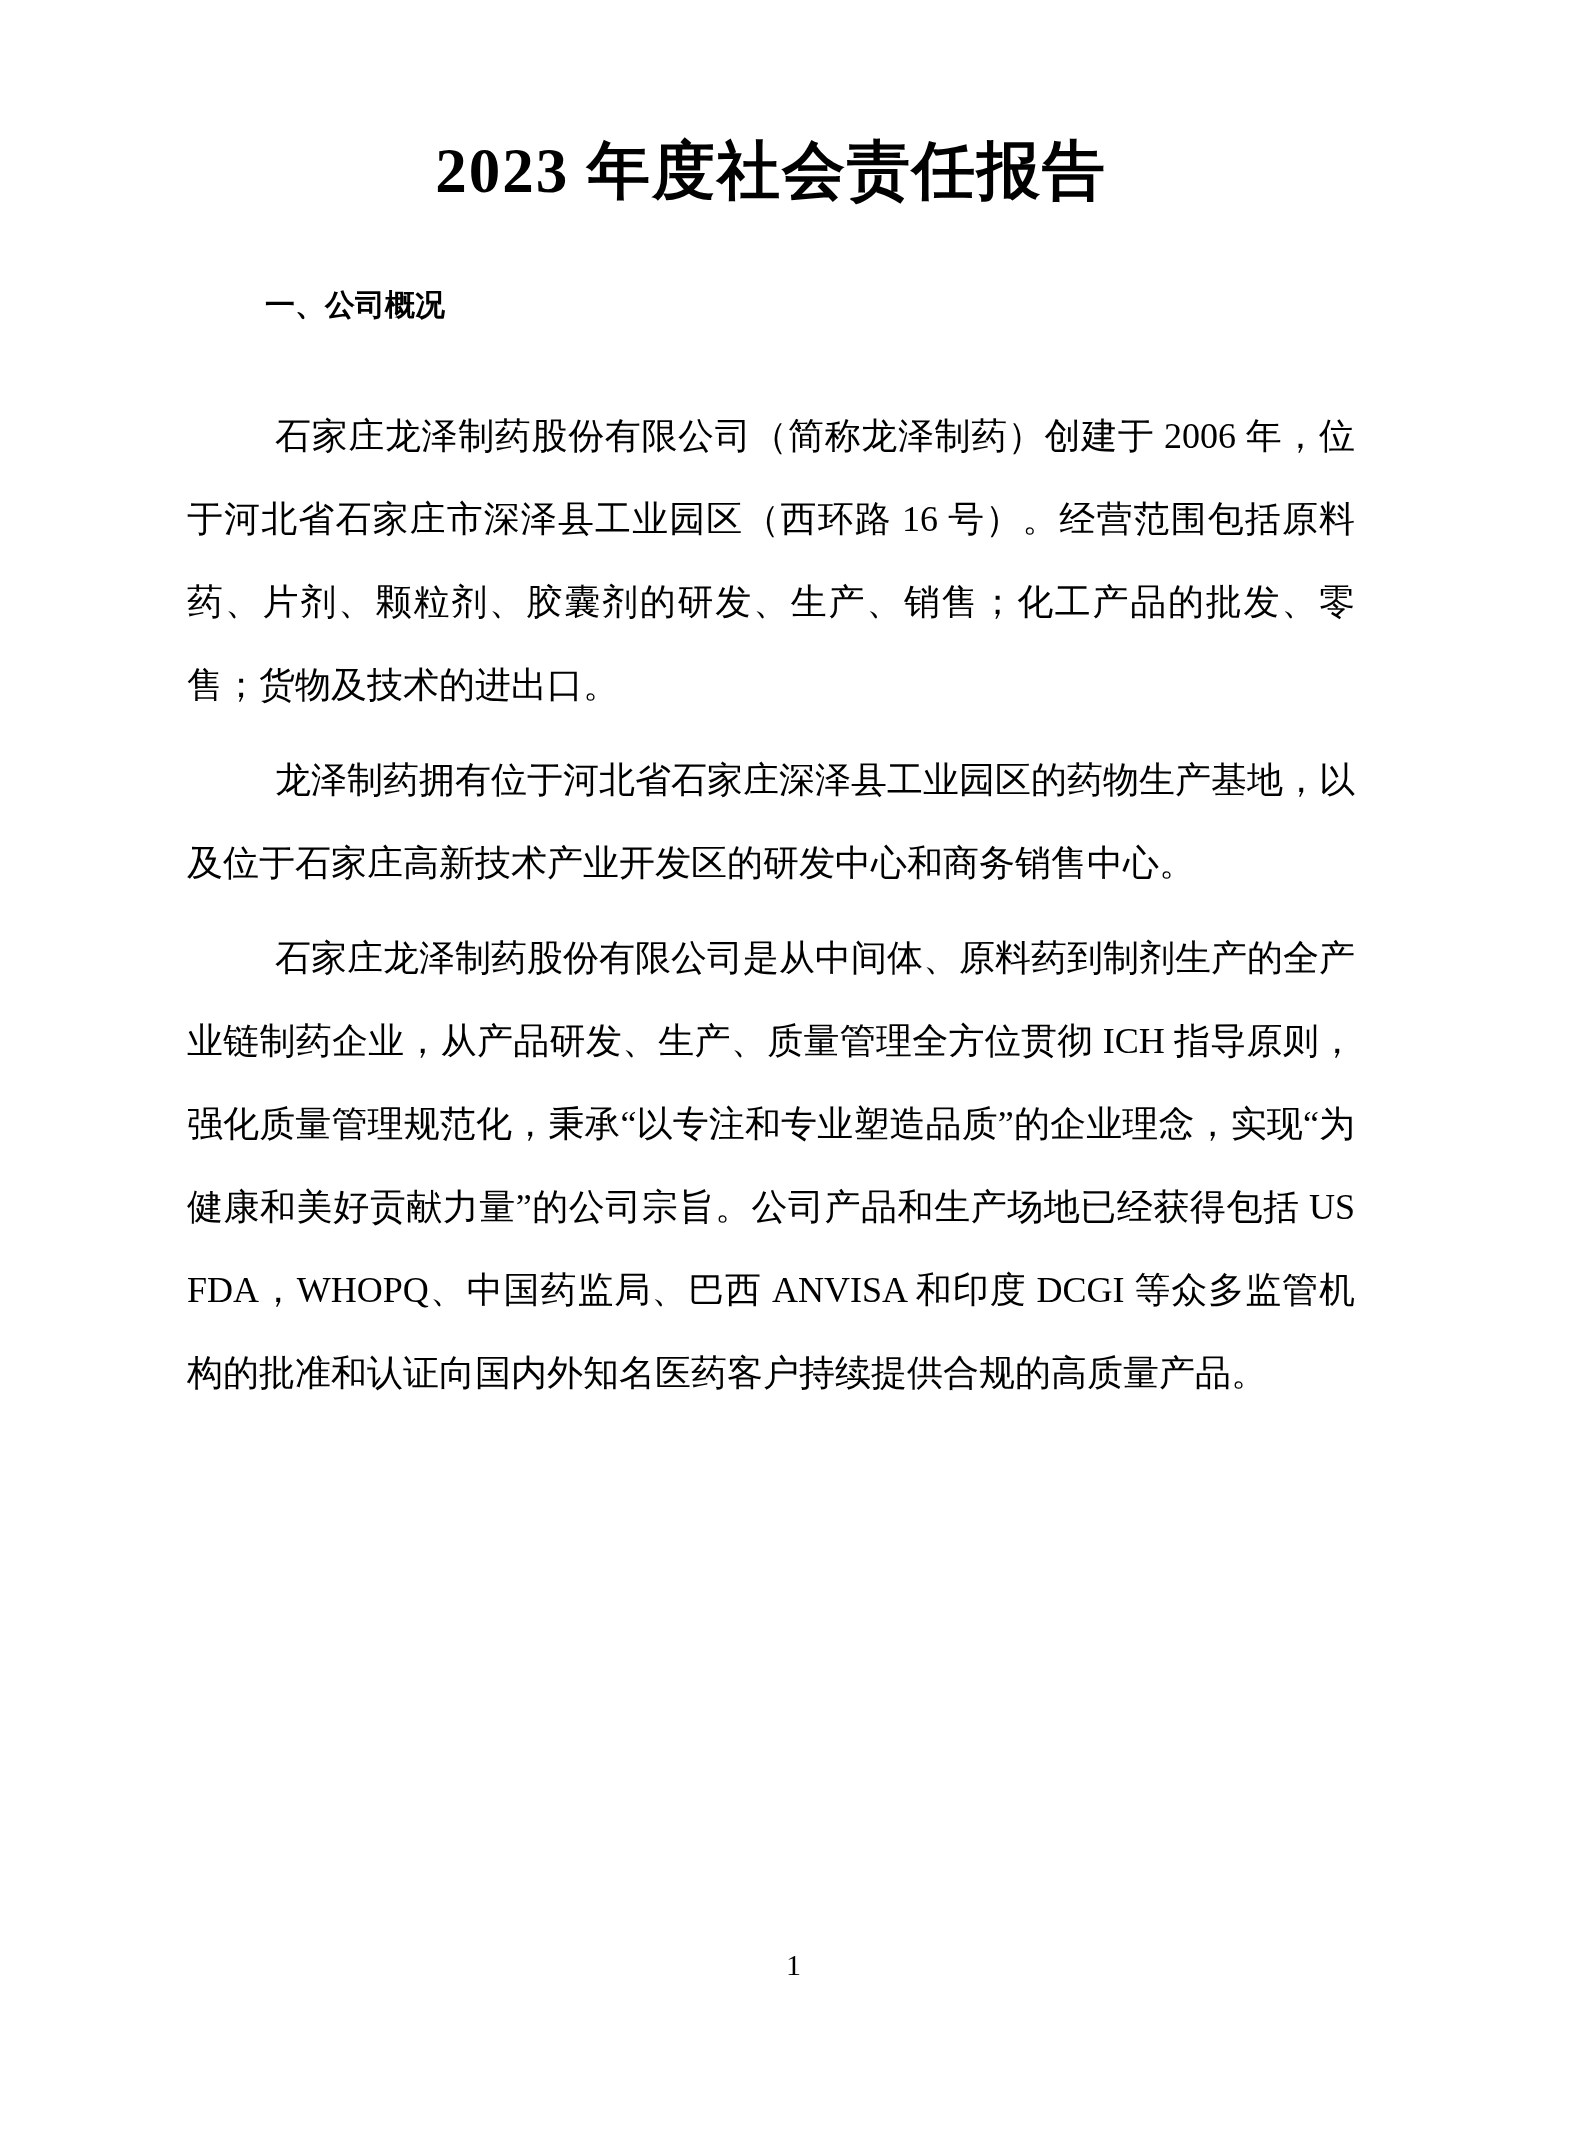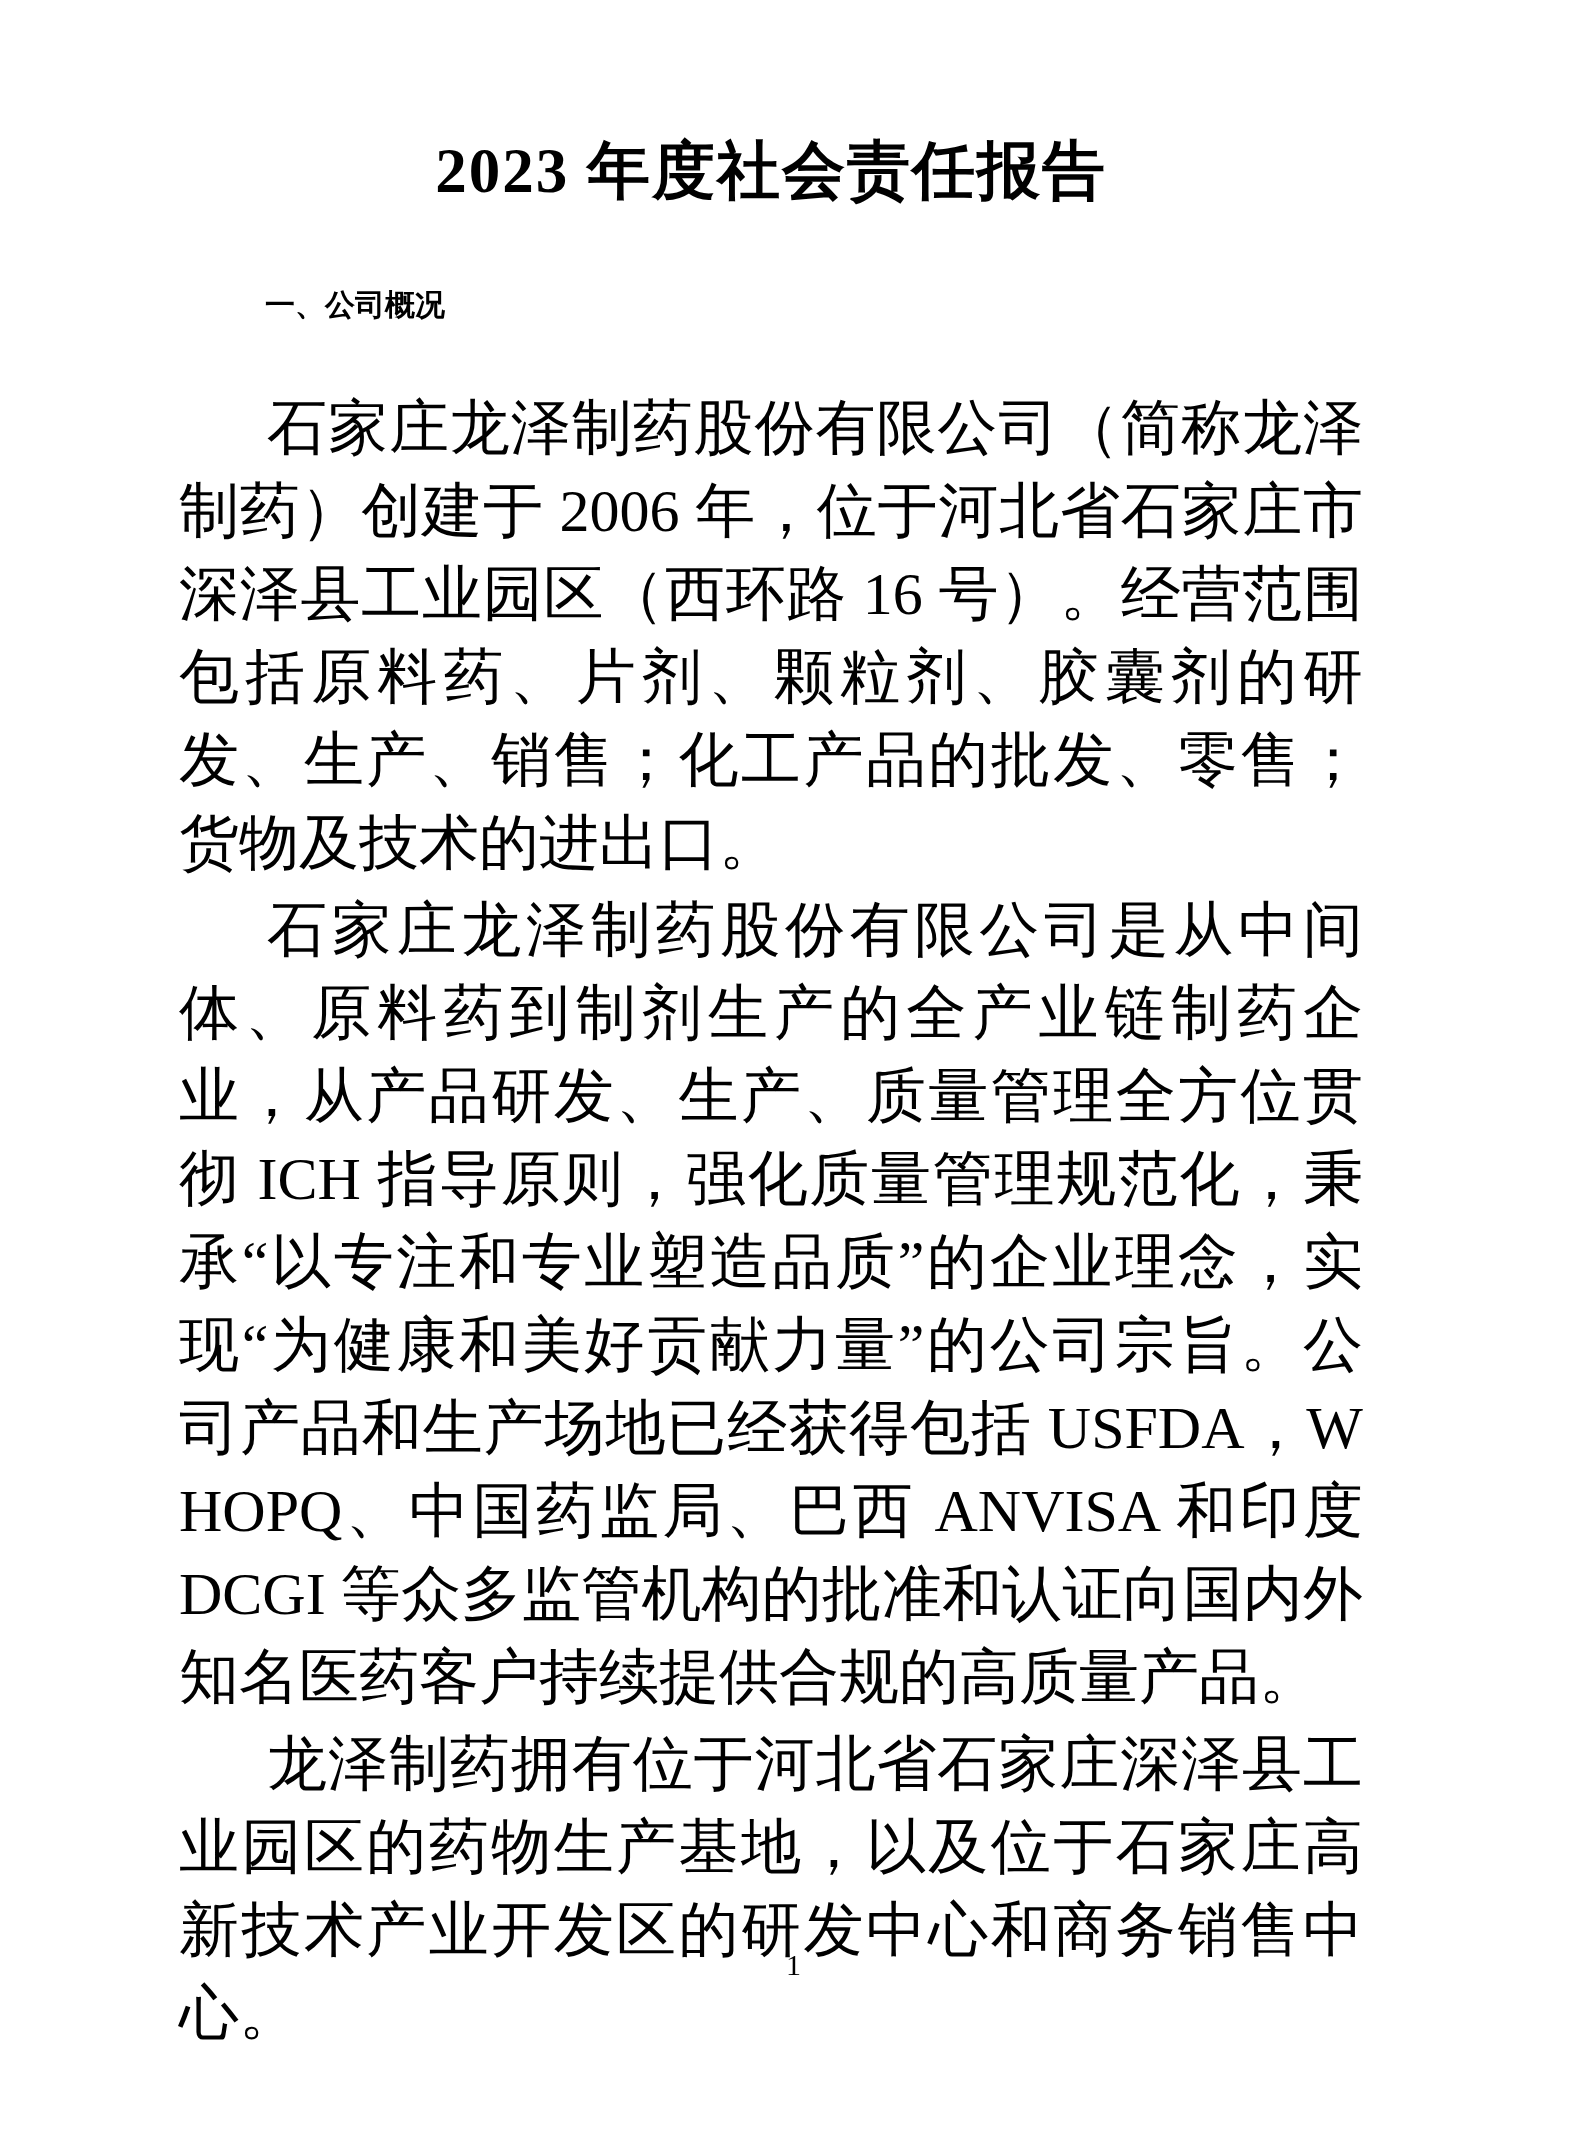--- a/index.html
+++ b/index.html
@@ -45,22 +45,22 @@
     box-sizing: border-box;
     white-space: nowrap;
   }
   .body-text {
     position: absolute;
     left: 0;
     top: 383px;
     width: 1192px;
   }
   .body-text p {
-    margin: 4px;
-    font-size: 60px;
+    margin: 12px;
+    font-size: 36px;
     line-height: 83px;
     text-align: justify;
     text-indent: 88px;
     word-break: break-all;
   }
   .page-number {
     position: absolute;
     left: 0;
     top: 1948px;
     width: 1587px;
@@ -73,19 +73,19 @@
 <body>
 
 <div class="page">
   <div class="content">
     <div class="doc-title">2023 年度社会责任报告</div>
 
     <div class="section-heading">一、公司概况</div>
 
     <div class="body-text">
       <p>石家庄龙泽制药股份有限公司（简称龙泽制药）创建于 2006 年，位于河北省石家庄市深泽县工业园区（西环路 16 号）。经营范围包括原料药、片剂、颗粒剂、胶囊剂的研发、生产、销售；化工产品的批发、零售；货物及技术的进出口。</p>
+      <p>龙泽制药拥有位于河北省石家庄深泽县工业园区的药物生产基地，以及位于石家庄高新技术产业开发区的研发中心和商务销售中心。</p>
       <p>石家庄龙泽制药股份有限公司是从中间体、原料药到制剂生产的全产业链制药企业，从产品研发、生产、质量管理全方位贯彻 ICH 指导原则，强化质量管理规范化，秉承“以专注和专业塑造品质”的企业理念，实现“为健康和美好贡献力量”的公司宗旨。公司产品和生产场地已经获得包括 USFDA，WHOPQ、中国药监局、巴西 ANVISA 和印度 DCGI 等众多监管机构的批准和认证向国内外知名医药客户持续提供合规的高质量产品。</p>
-      <p>龙泽制药拥有位于河北省石家庄深泽县工业园区的药物生产基地，以及位于石家庄高新技术产业开发区的研发中心和商务销售中心。</p>
     </div>
   </div>
 
   <div class="page-number">1</div>
 </div>
 
 </body></html>

